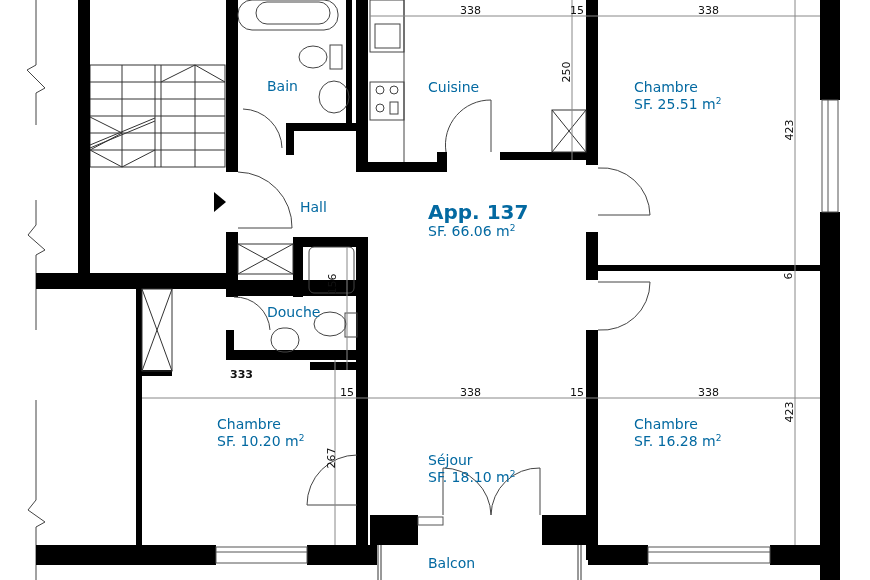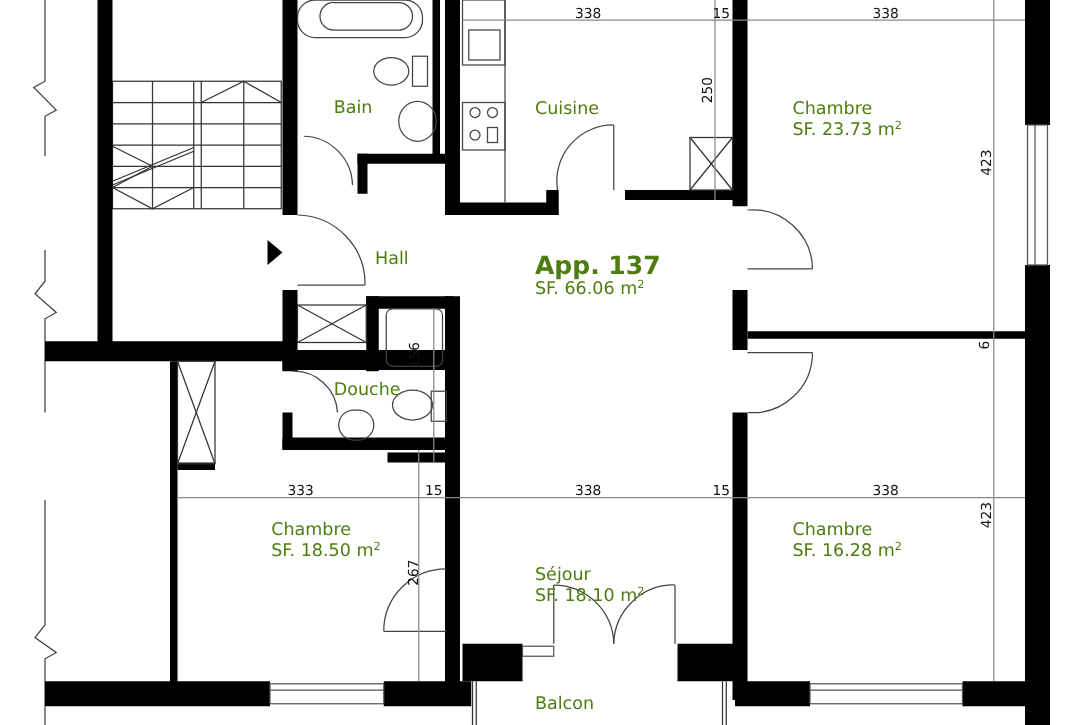--- a/index.html
+++ b/index.html
@@ -1,18 +1,18 @@
 <!DOCTYPE html>
 <html><head>
 <meta charset="utf-8">
 <style>
   html,body{margin:0;padding:0;background:#ffffff;}
   body{width:870px;height:580px;overflow:hidden;position:relative;font-family:"DejaVu Sans",sans-serif;}
   #plan{position:absolute;left:0;top:0;}
-  .lbl{position:absolute;font-size:14px;color:#4d7c0f;line-height:17px;white-space:nowrap;font-family:"DejaVu Sans",sans-serif;}
+  .lbl{position:absolute;font-size:14px;color:#0369a1;line-height:17px;white-space:nowrap;font-family:"DejaVu Sans",sans-serif;}
   .lbl sup{font-size:9px;vertical-align:top;position:relative;top:-3px;}
   .title{font-weight:bold;font-size:20px;line-height:22px;}
   .dim{position:absolute;font-size:11px;color:#111;white-space:nowrap;line-height:12px;font-family:"DejaVu Sans",sans-serif;}
   .vdim{transform:rotate(-90deg);transform-origin:center center;}
 </style>
 </head>
 <body>
 
 <svg id="plan" width="870" height="580" viewBox="0 0 870 580" xmlns="http://www.w3.org/2000/svg">
 
@@ -163,35 +163,35 @@
   </g>
 
   <polygon points="214,192 226,202 214,212" fill="#000"></polygon>
 </svg>
 
 <div class="lbl" style="left:267px;top:78px;">Bain</div>
 <div class="lbl" style="left:428px;top:79px;">Cuisine</div>
 
 <div class="lbl" style="left:634px;top:79px;">
   <div>Chambre</div>
-  <div><span>SF. 23.73 m</span><sup>2</sup></div>
+  <div><span>SF. 25.51 m</span><sup>2</sup></div>
 </div>
 
 <div class="lbl" style="left:300px;top:199px;">Hall</div>
 
 <div class="lbl" style="left:428px;top:201px;">
   <div class="title">App. 137</div>
   <div><span>SF. 66.06 m</span><sup>2</sup></div>
 </div>
 
 <div class="lbl" style="left:267px;top:304px;">Douche</div>
 
 <div class="lbl" style="left:217px;top:416px;">
   <div>Chambre</div>
-  <div><span>SF. 18.50 m</span><sup>2</sup></div>
+  <div><span>SF. 10.20 m</span><sup>2</sup></div>
 </div>
 
 <div class="lbl" style="left:428px;top:416px;margin-top:36px;">
   <div>Séjour</div>
   <div><span>SF. 18.10 m</span><sup>2</sup></div>
 </div>
 
 <div class="lbl" style="left:634px;top:416px;">
   <div>Chambre</div>
   <div><span>SF. 16.28 m</span><sup>2</sup></div>
@@ -200,18 +200,18 @@
 <div class="lbl" style="left:428px;top:555px;">Balcon</div>
 
 <div class="dim" style="left:460px;top:5px;">338</div>
 <div class="dim" style="left:570px;top:5px;">15</div>
 <div class="dim" style="left:698px;top:5px;">338</div>
 <div class="dim vdim" style="left:556px;top:66px;">250</div>
 <div class="dim vdim" style="left:779px;top:124px;">423</div>
 <div class="dim vdim" style="left:785px;top:270px;">6</div>
 <div class="dim vdim" style="left:779px;top:406px;">423</div>
 <div class="dim vdim" style="left:322px;top:278px;">156</div>
-<div class="dim" style="left:230px;top:387px;">333</div>
+<div class="dim" style="left:230px;top:369px;font-weight:bold;">333</div>
 <div class="dim" style="left:340px;top:387px;">15</div>
 <div class="dim" style="left:460px;top:387px;">338</div>
 <div class="dim" style="left:570px;top:387px;">15</div>
 <div class="dim" style="left:698px;top:387px;">338</div>
 <div class="dim vdim" style="left:321px;top:452px;">267</div>
 
 </body></html>

